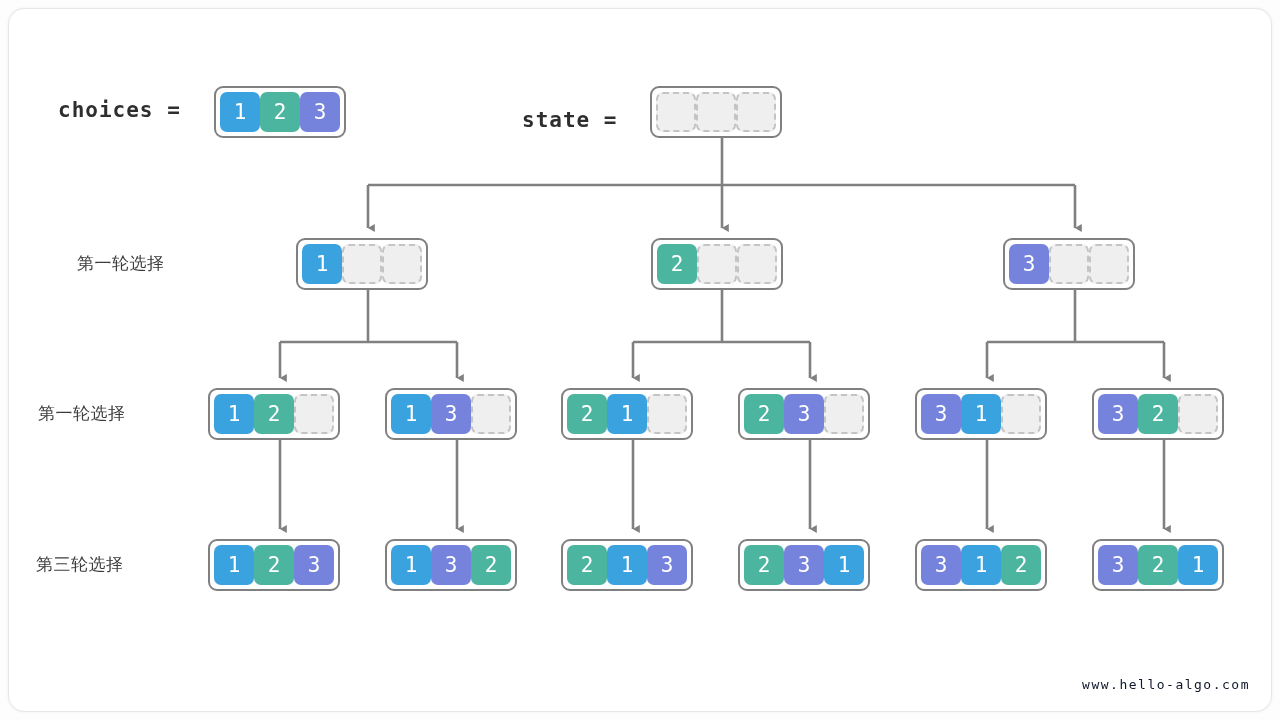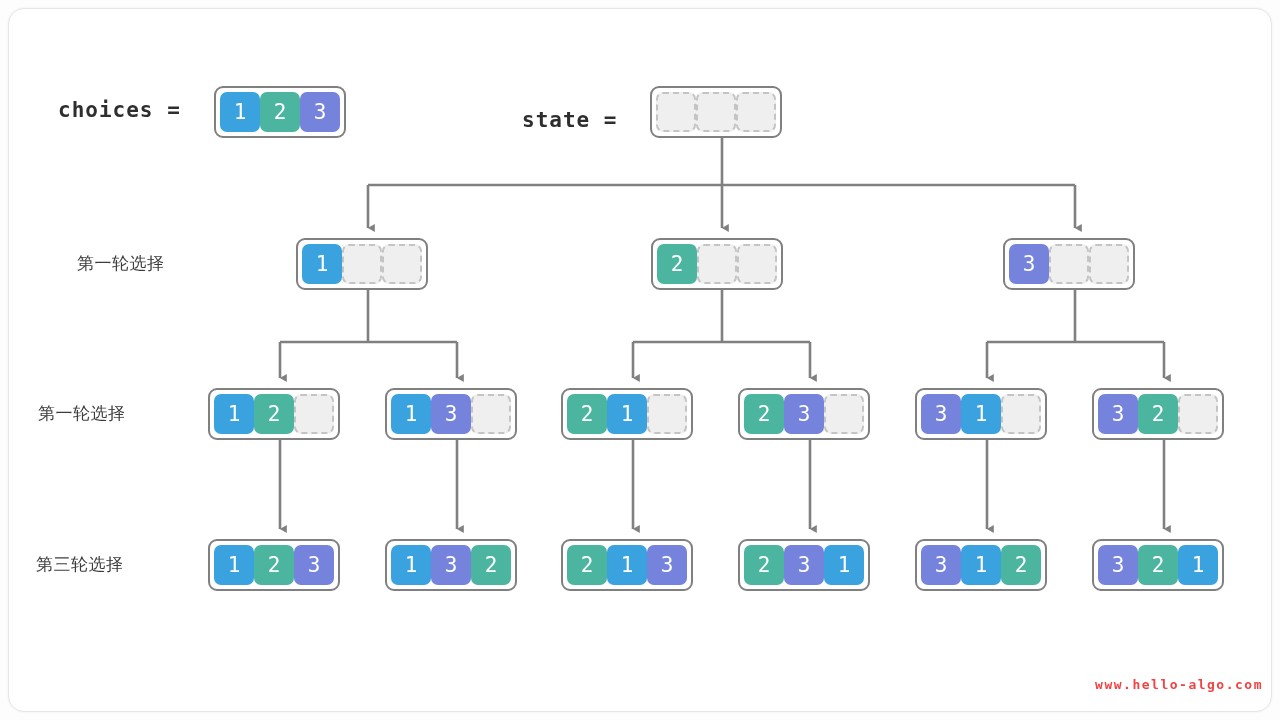--- a/index.html
+++ b/index.html
@@ -101,28 +101,27 @@
   .cell.v1 { background: #3ba2e0; }
   .cell.v2 { background: #4cb5a0; }
   .cell.v3 { background: #7583dc; }
 
   
   .node.header .cell { width: 40px; height: 40px; }
 
   
   #watermark {
     position: absolute;
-    right: 17px;
+    right: 30px;
     bottom: 28px;
     font-family: "DejaVu Sans Mono", monospace;
     font-size: 13px;
-    color: #ef4444;
+    color: #0f172a;
     letter-spacing: 1.5px;
     white-space: nowrap;
-    font-weight: bold;
   }
 </style>
 </head>
 <body>
 
 <div id="stage">
   <div id="card"></div>
 
   <svg id="wires" viewBox="0 0 1280 720" xmlns="http://www.w3.org/2000/svg">
     <defs>

